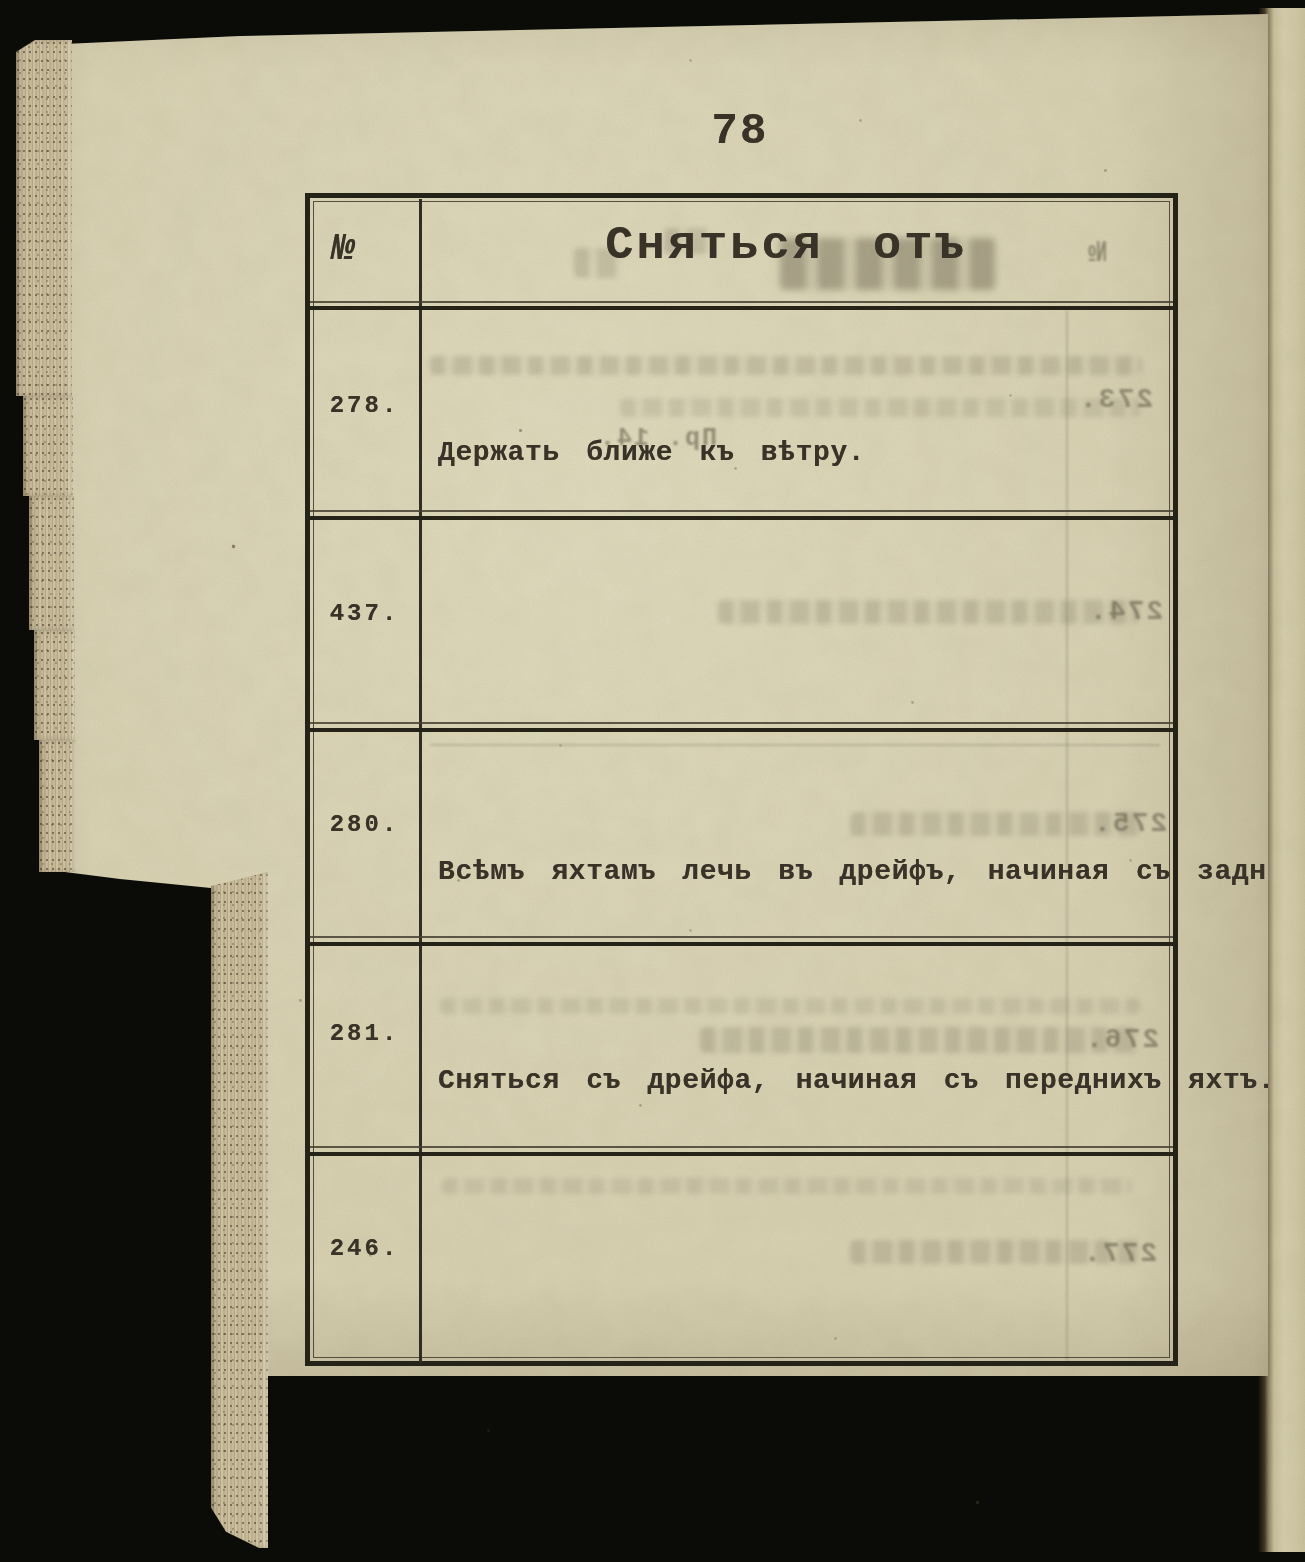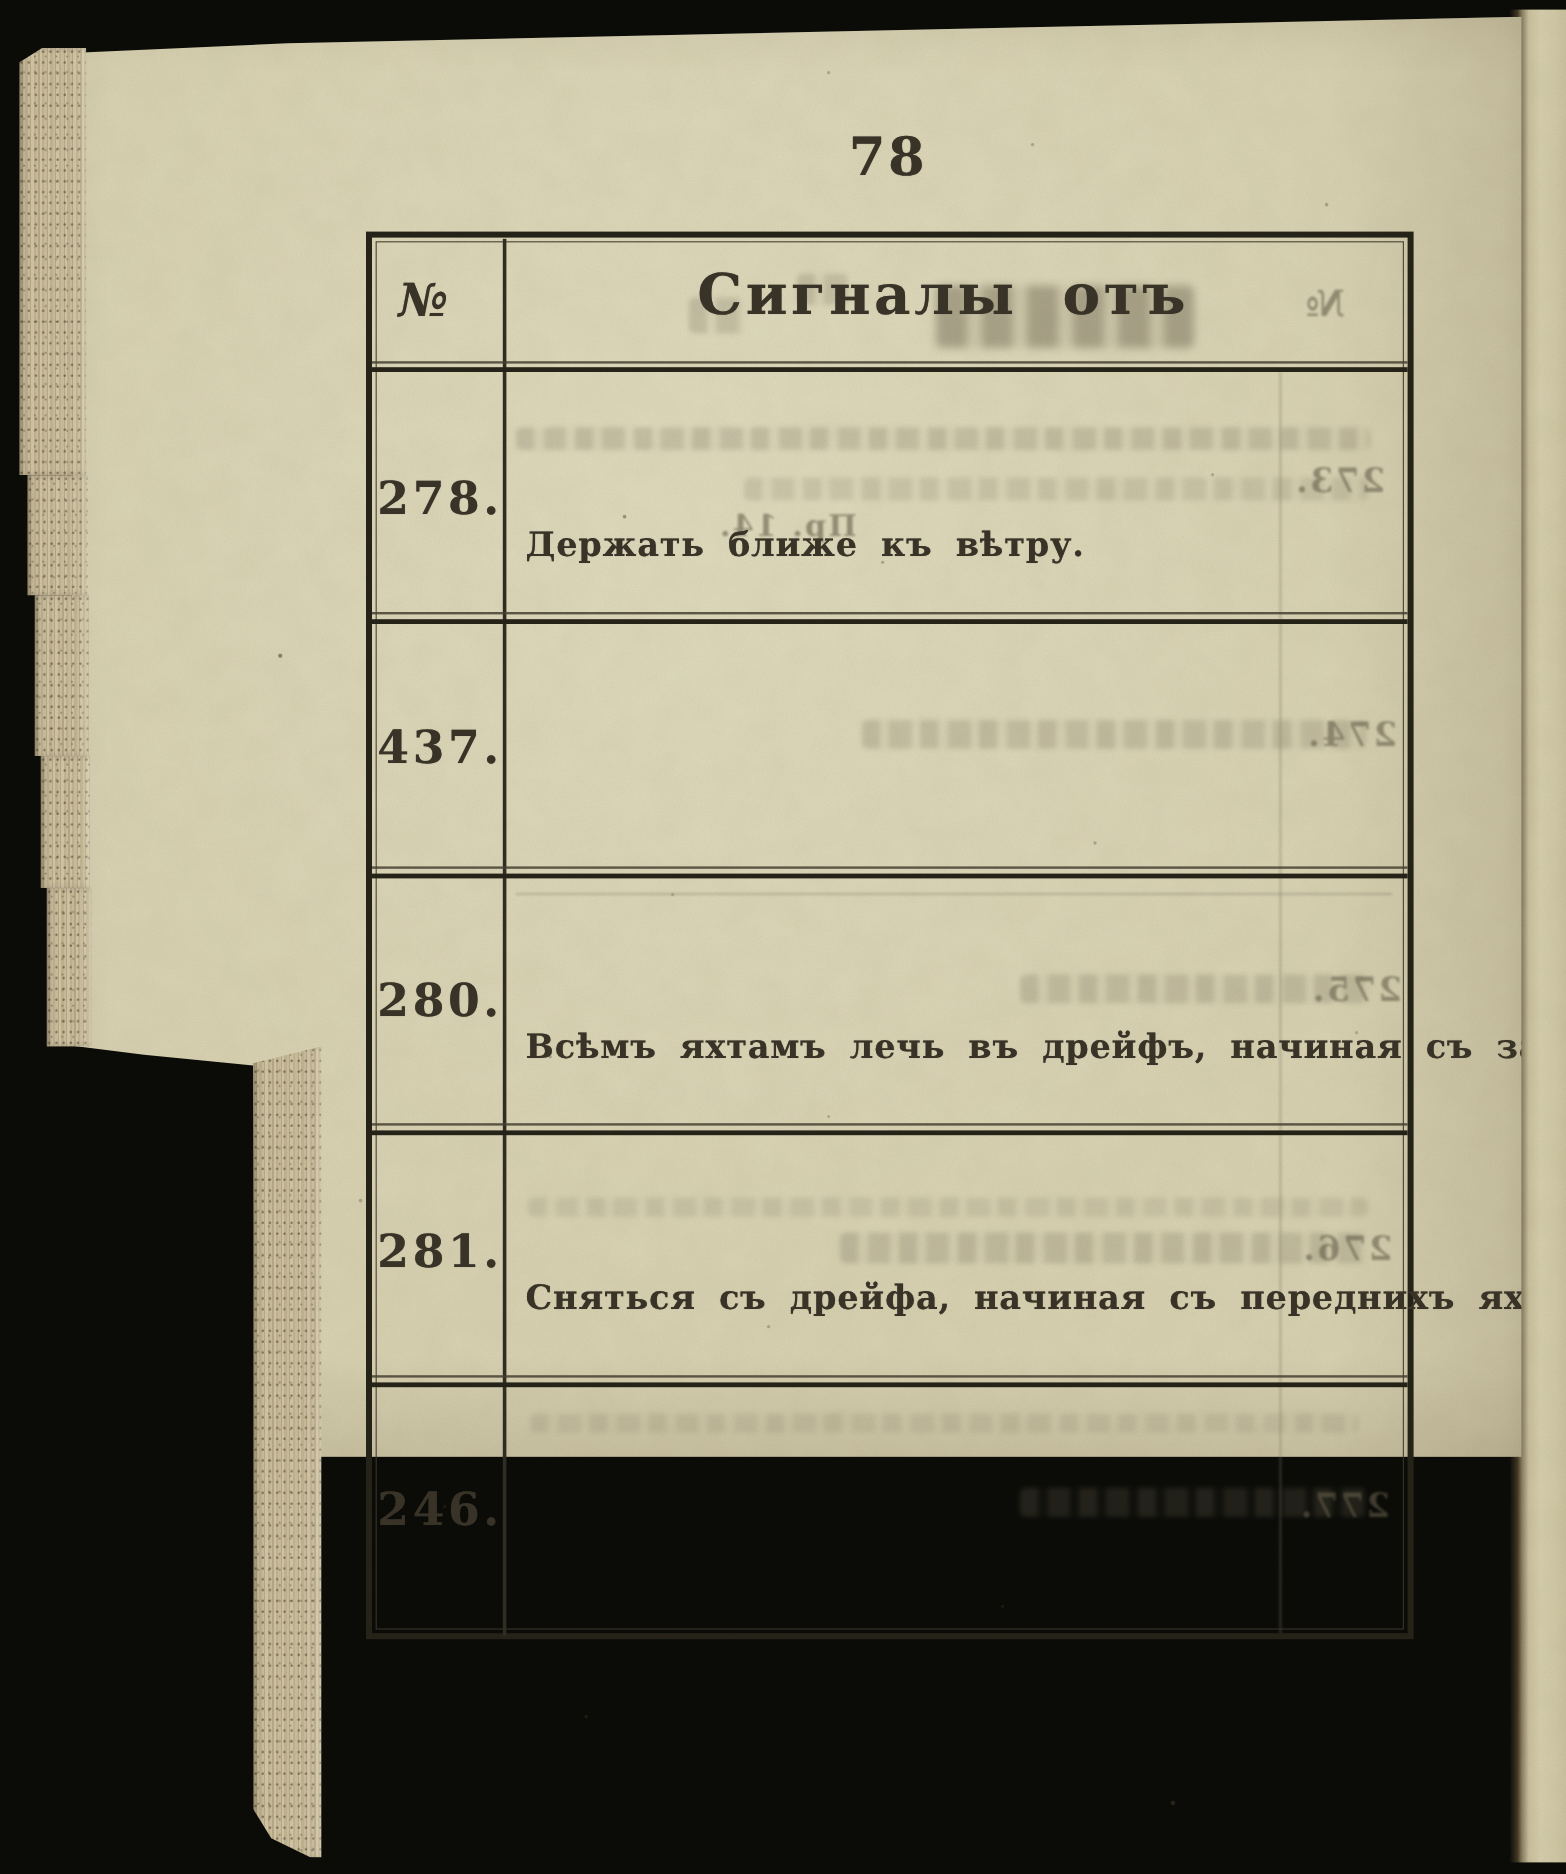--- a/index.html
+++ b/index.html
@@ -10,31 +10,32 @@
   }
   
   .facing-strip{
     position:absolute;left:1258px;top:8px;width:47px;height:1544px;
     background:linear-gradient(to right,
       rgba(58,48,30,0.0) 0%, rgba(74,62,40,0.9) 14%, #8d8164 22%,
       #cbc2a0 34%, #d8d1b0 55%, #d3cba9 82%, #cdc4a1 100%);
   }
   
   .page{
-    position:absolute;left:0;top:0;width:1305px;height:1214px;
+    position:absolute;left:0;top:0;width:1305px;height:1376px;
     clip-path:polygon(64px 44px, 240px 36px, 1268px 14px, 1268px 1526px,
       1100px 1527px, 268px 1548px, 238px 1541px, 222px 1526px,
       214px 1492px, 211px 888px, 120px 879px, 57px 871px);
     background:
       radial-gradient(ellipse at 45% 35%, rgba(255,253,235,0.22), rgba(255,253,235,0) 62%),
       linear-gradient(to right, rgba(118,102,72,0.14), rgba(118,102,72,0) 7%,
         rgba(118,102,72,0) 85%, rgba(118,102,72,0.16) 96%, rgba(88,73,48,0.30) 100%),
       linear-gradient(to bottom, rgba(118,102,72,0.12), rgba(118,102,72,0) 5%,
         rgba(118,102,72,0) 93%, rgba(118,102,72,0.16) 100%),
       #dad4b5;
+    font-family: Liberation Mono, monospace;
   }
   
   .stack-step, .stack-lower{
     position:absolute;
     background:
       radial-gradient(circle at 2px 3px, rgba(60,45,25,0.50) 0 0.7px, rgba(60,45,25,0) 1.3px),
       radial-gradient(circle at 4px 7px, rgba(60,45,25,0.35) 0 0.6px, rgba(60,45,25,0) 1.1px),
       repeating-linear-gradient(to right, #cdc0a0 0 2px, #baab89 2px 3px, #d3c8a8 3px 5px, #c3b694 5px 7px);
     background-size:6px 9px, 9px 13px, auto;
     box-shadow:inset -7px 0 9px -4px rgba(255,255,238,0.38),
@@ -78,22 +79,22 @@
   }
   .header-title{
     position:absolute;left:412px;top:219px;width:748px;text-align:center;
     font-size:47px;font-weight:bold;letter-spacing:3px;word-spacing:18px;white-space:nowrap;
   }
   .table-row{position:absolute;left:310px;width:863px;}
   .row1{top:312px;height:198px;} .row2{top:520px;height:202px;}
   .row3{top:731px;height:205px;} .row4{top:940px;height:201px;}
   .row5{top:1155px;height:203px;}
   .cell-no{
-    position:absolute;left:0;top:80px;width:109px;text-align:right;
-    font-size:38px;font-weight:bold;letter-spacing:3px;
+    position:absolute;left:0;top:80px;width:109px;text-align:center;
+    font-size:24px;font-weight:bold;letter-spacing:3px;
   }
   .cell-text{
     position:absolute;left:128px;top:80px;white-space:nowrap;
     font-size:28px;font-weight:bold;letter-spacing:0.6px;word-spacing:9px;margin-top:45px;
   }
   
   .bleed-text{
     position:absolute;color:rgba(104,97,77,0.60);font-weight:bold;font-size:28px;
     transform:scaleX(-1);filter:blur(1.1px);letter-spacing:2px;white-space:nowrap;
   }
@@ -178,21 +179,21 @@
     <div class="hline thin r1-thin"></div>
     <div class="hline thick r1-thick"></div>
     <div class="hline thin r2-thin"></div>
     <div class="hline thick r2-thick"></div>
     <div class="hline thin r3-thin"></div>
     <div class="hline thick r3-thick"></div>
     <div class="hline thin r4-thin"></div>
     <div class="hline thick r4-thick"></div>
 
     <div class="header-no ink">№</div>
-    <div class="header-title ink">Сигналы отъ</div>
+    <div class="header-title ink">Сняться отъ</div>
 
     <div class="table-row row1">
       <div class="cell-no ink">278.</div>
       <div class="cell-text ink">Держать ближе къ вѣтру.</div>
     </div>
     <div class="table-row row2">
       <div class="cell-no ink">437.</div>
     </div>
     <div class="table-row row3">
       <div class="cell-no ink">280.</div>

